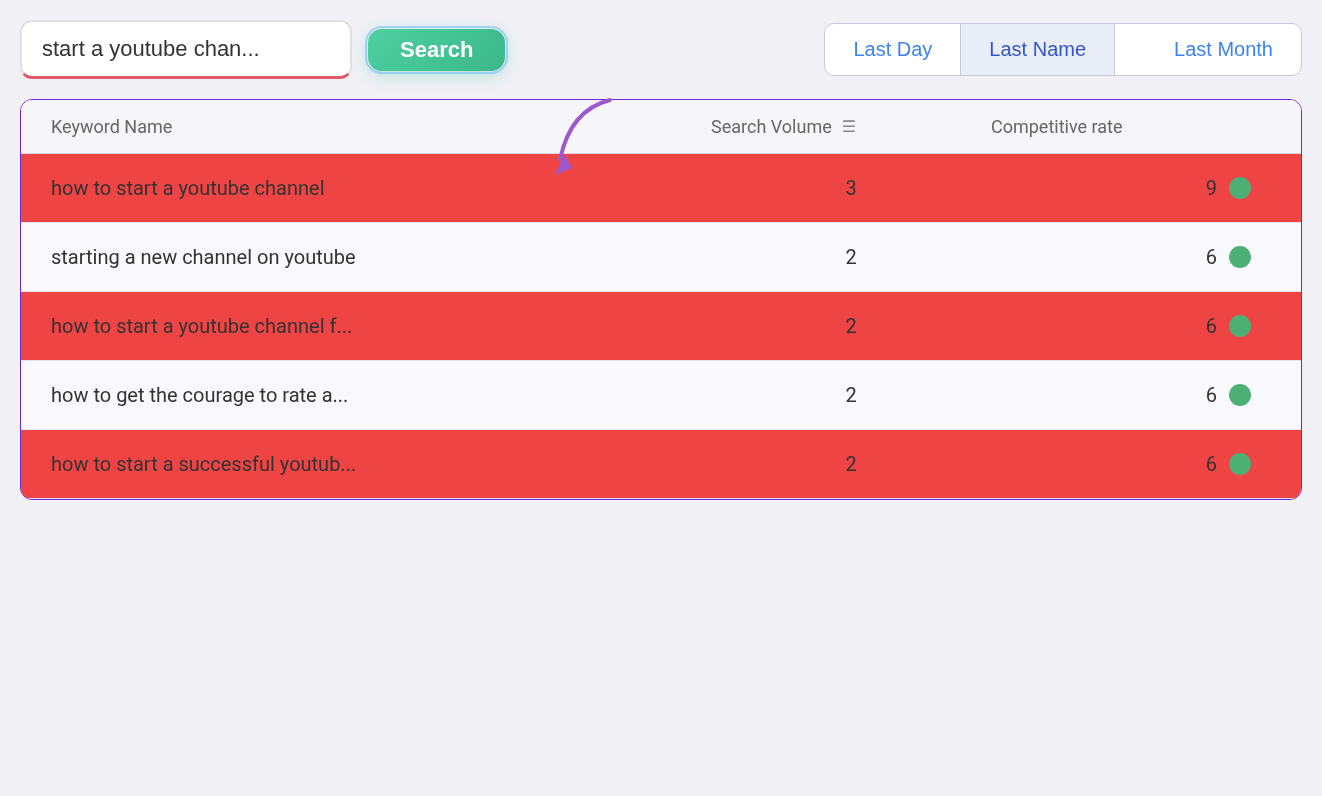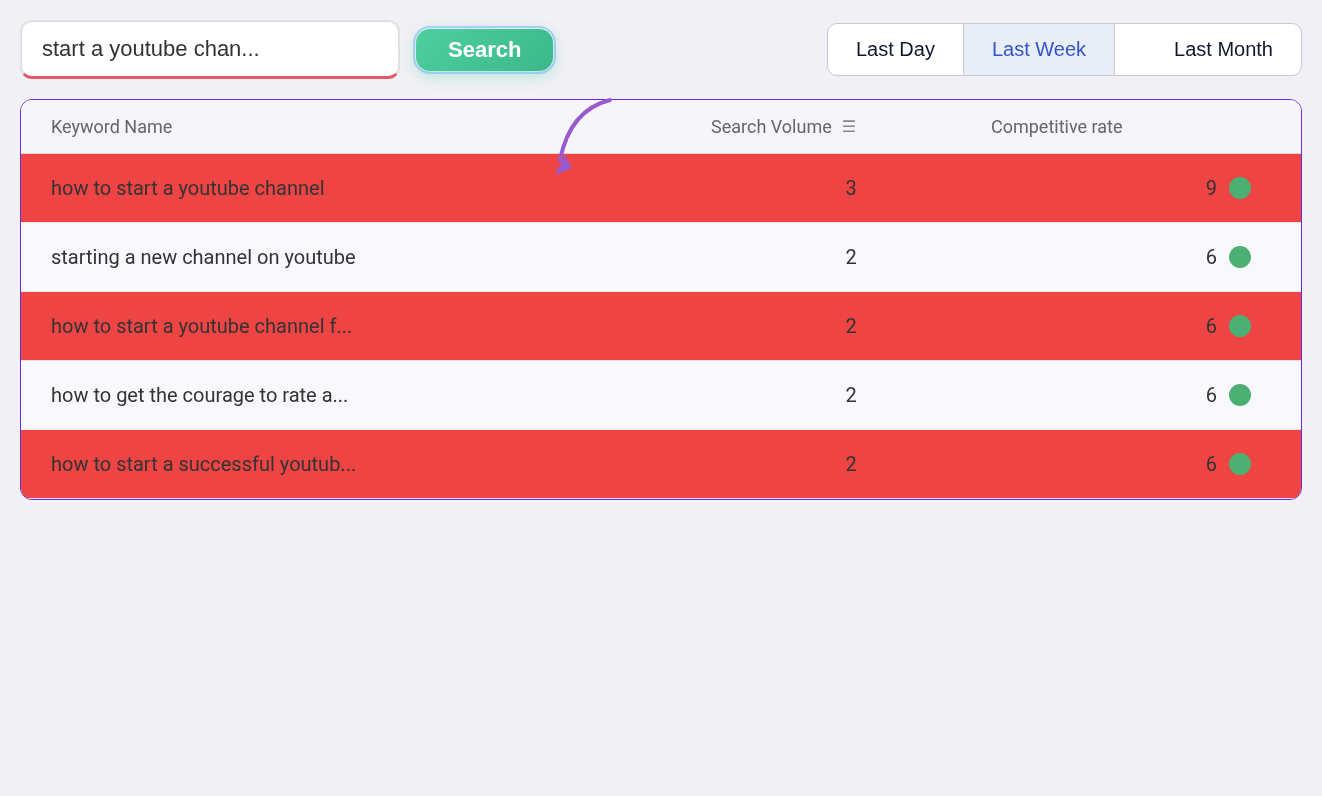--- a/index.html
+++ b/index.html
@@ -22,21 +22,21 @@
       gap: 16px;
       margin-bottom: 20px;
       position: relative;
     }
 
     .search-input-wrapper {
       position: relative;
     }
 
     .search-input {
-      width: 380px;
+      width: 332px;
       padding: 14px 20px;
       font-size: 22px;
       border: 2px solid #e0e0e0;
       border-radius: 12px;
       background: #ffffff;
       color: #333;
       outline: none;
       border-bottom: 3px solid #e05a6a;
     }
 
@@ -70,21 +70,21 @@
       overflow: hidden;
       background: #ffffff;
     }
 
     .time-filter-btn {
       padding: 14px 28px;
       font-size: 20px;
       background: transparent;
       border: none;
       cursor: pointer;
-      color: #0f172a;
+      color: #3b82f6;
       border-right: 1.5px solid #c8c8d8;
     }
 
     .time-filter-btn:last-child {
       border-right: none;
       margin-left: 31px;
     }
 
     .time-filter-btn.active {
       background: #e8edf8;
@@ -187,21 +187,21 @@
   <svg class="arrow-annotation" viewBox="0 0 100 90" xmlns="http://www.w3.org/2000/svg">
     <path d="M 60 10 Q 20 20 10 70" stroke="#9b59d0" stroke-width="4" fill="none" stroke-linecap="round"></path>
     <polygon points="5,85 15,65 22,78" fill="#9b59d0"></polygon>
   </svg>
 
   <div class="time-filter-group">
     <button class="time-filter-btn">
       <span>Last Day</span>
     </button>
     <button class="time-filter-btn active">
-      <span>Last Week</span>
+      <span>Last Name</span>
     </button>
     <button class="time-filter-btn">
       <span>Last Month</span>
     </button>
   </div>
 </div>
 
 <div class="table-container">
   <div class="table-header">
     <div>

